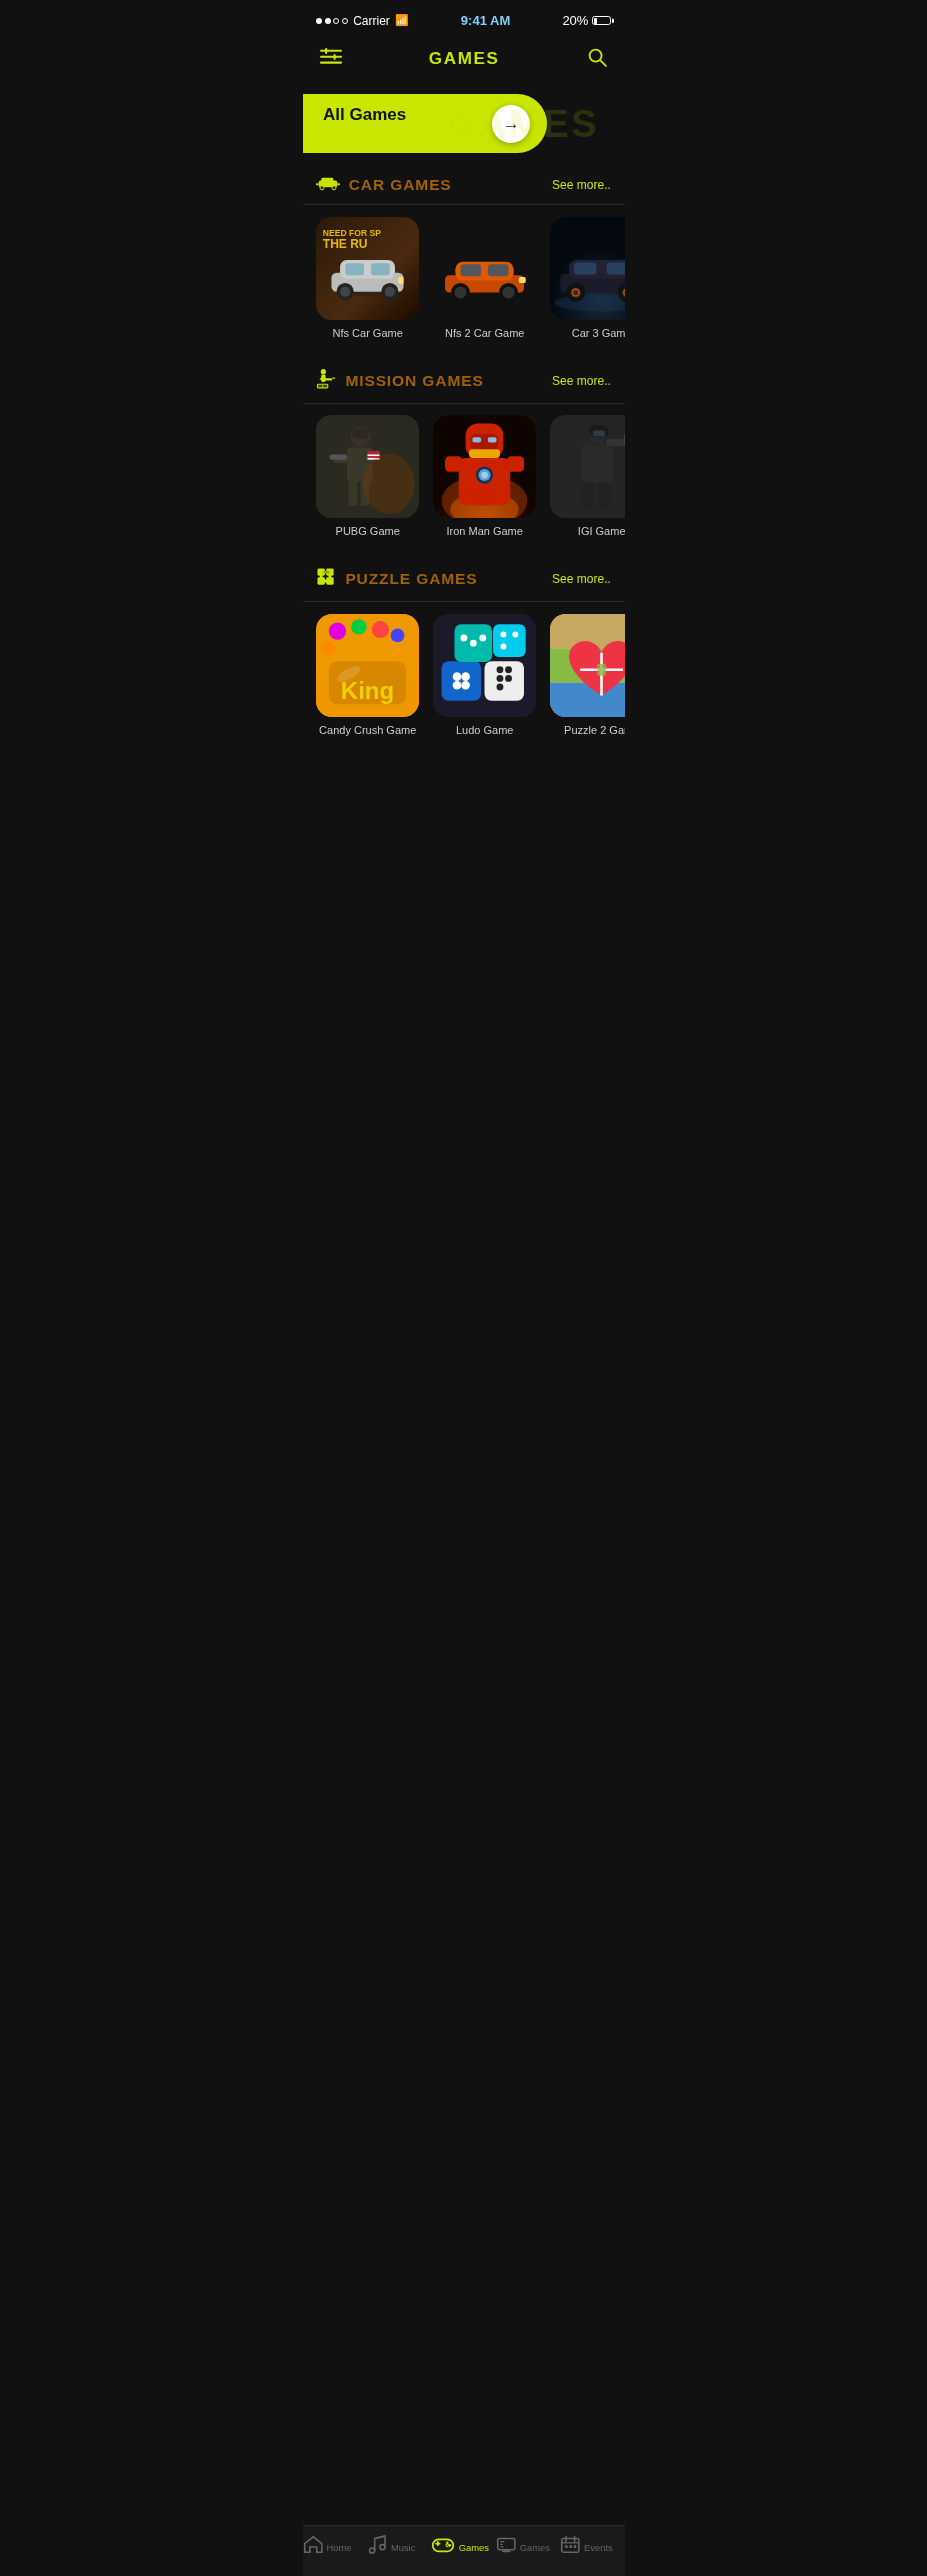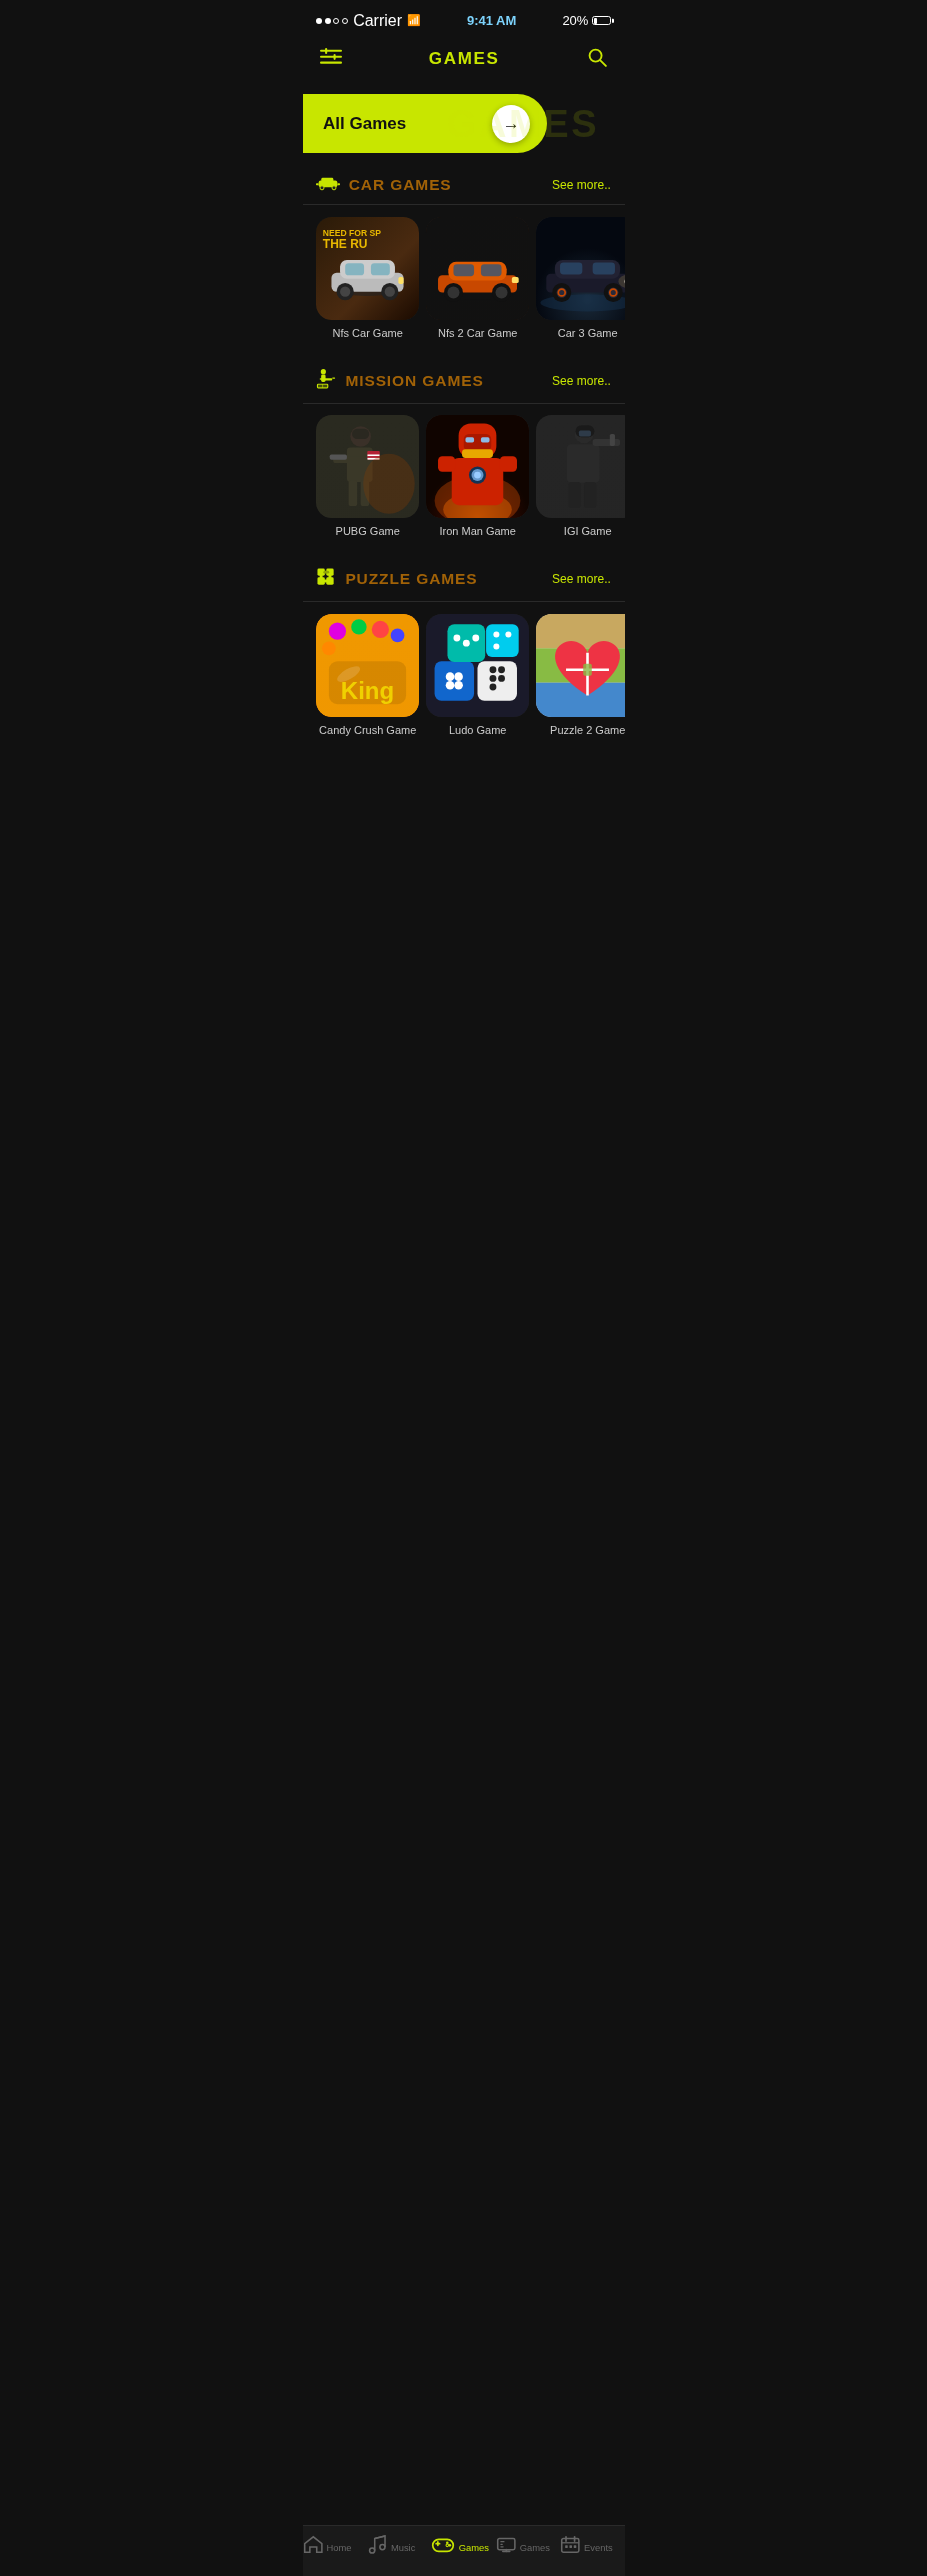--- a/index.html
+++ b/index.html
@@ -31,21 +31,21 @@
       font-size: 11px;
       font-weight: 500;
       color: #fff;
     }
     .signal-dots {
       display: flex; gap: 2.6px; align-items: center;
     }
     .dot { width: 6px; height: 6px; border-radius: 50%; }
     .dot.filled { background: #fff; }
     .dot.empty { border: 1.3px solid #fff; background: transparent; }
-    .wifi-icon { font-size: 16px; }
+    .wifi-icon { font-size: 12px; }
     .status-center { font-size: 13px; font-weight: 600; color: #7dd3fc; }
     .status-right { display: flex; align-items: center; gap: 3.4px; font-size: 13px; color: #fff; }
     .battery-icon {
       display: inline-flex; align-items: center;
       border: 1.3px solid #fff; border-radius: 2.6px;
       width: 19px; height: 9.4px; position: relative; padding: 0.9px;
     }
     .battery-icon::after {
       content: '';
       position: absolute;
@@ -82,21 +82,20 @@
       font-size: 19px;
       cursor: pointer;
     }
 
     
     .all-games-banner {
       margin: 8.6px 0 0;
       background: #c8e600;
       border-radius: 0 34px 34px 0;
       display: flex;
-      align-items: center;
       justify-content: space-between;
       padding: 10.3px 17px 10.3px 20.6px;
       width: 76%;
       position: relative;
       z-index: 1;
     }
     .all-games-text {
       font-size: 17px;
       font-weight: 700;
       color: #111;
@@ -148,21 +147,21 @@
       margin-left: auto;
       color: #c8e600;
       font-size: 12px;
       cursor: pointer;
       text-decoration: none;
     }
 
     
     .games-row {
       display: flex;
-      gap: 7px;
+      gap: 14px;
       padding: 8.6px 13.7px;
       overflow-x: auto;
       scrollbar-width: none;
     }
     .games-row::-webkit-scrollbar { display: none; }
     .game-item {
       display: flex;
       flex-direction: column;
       align-items: center;
       flex-shrink: 0;

